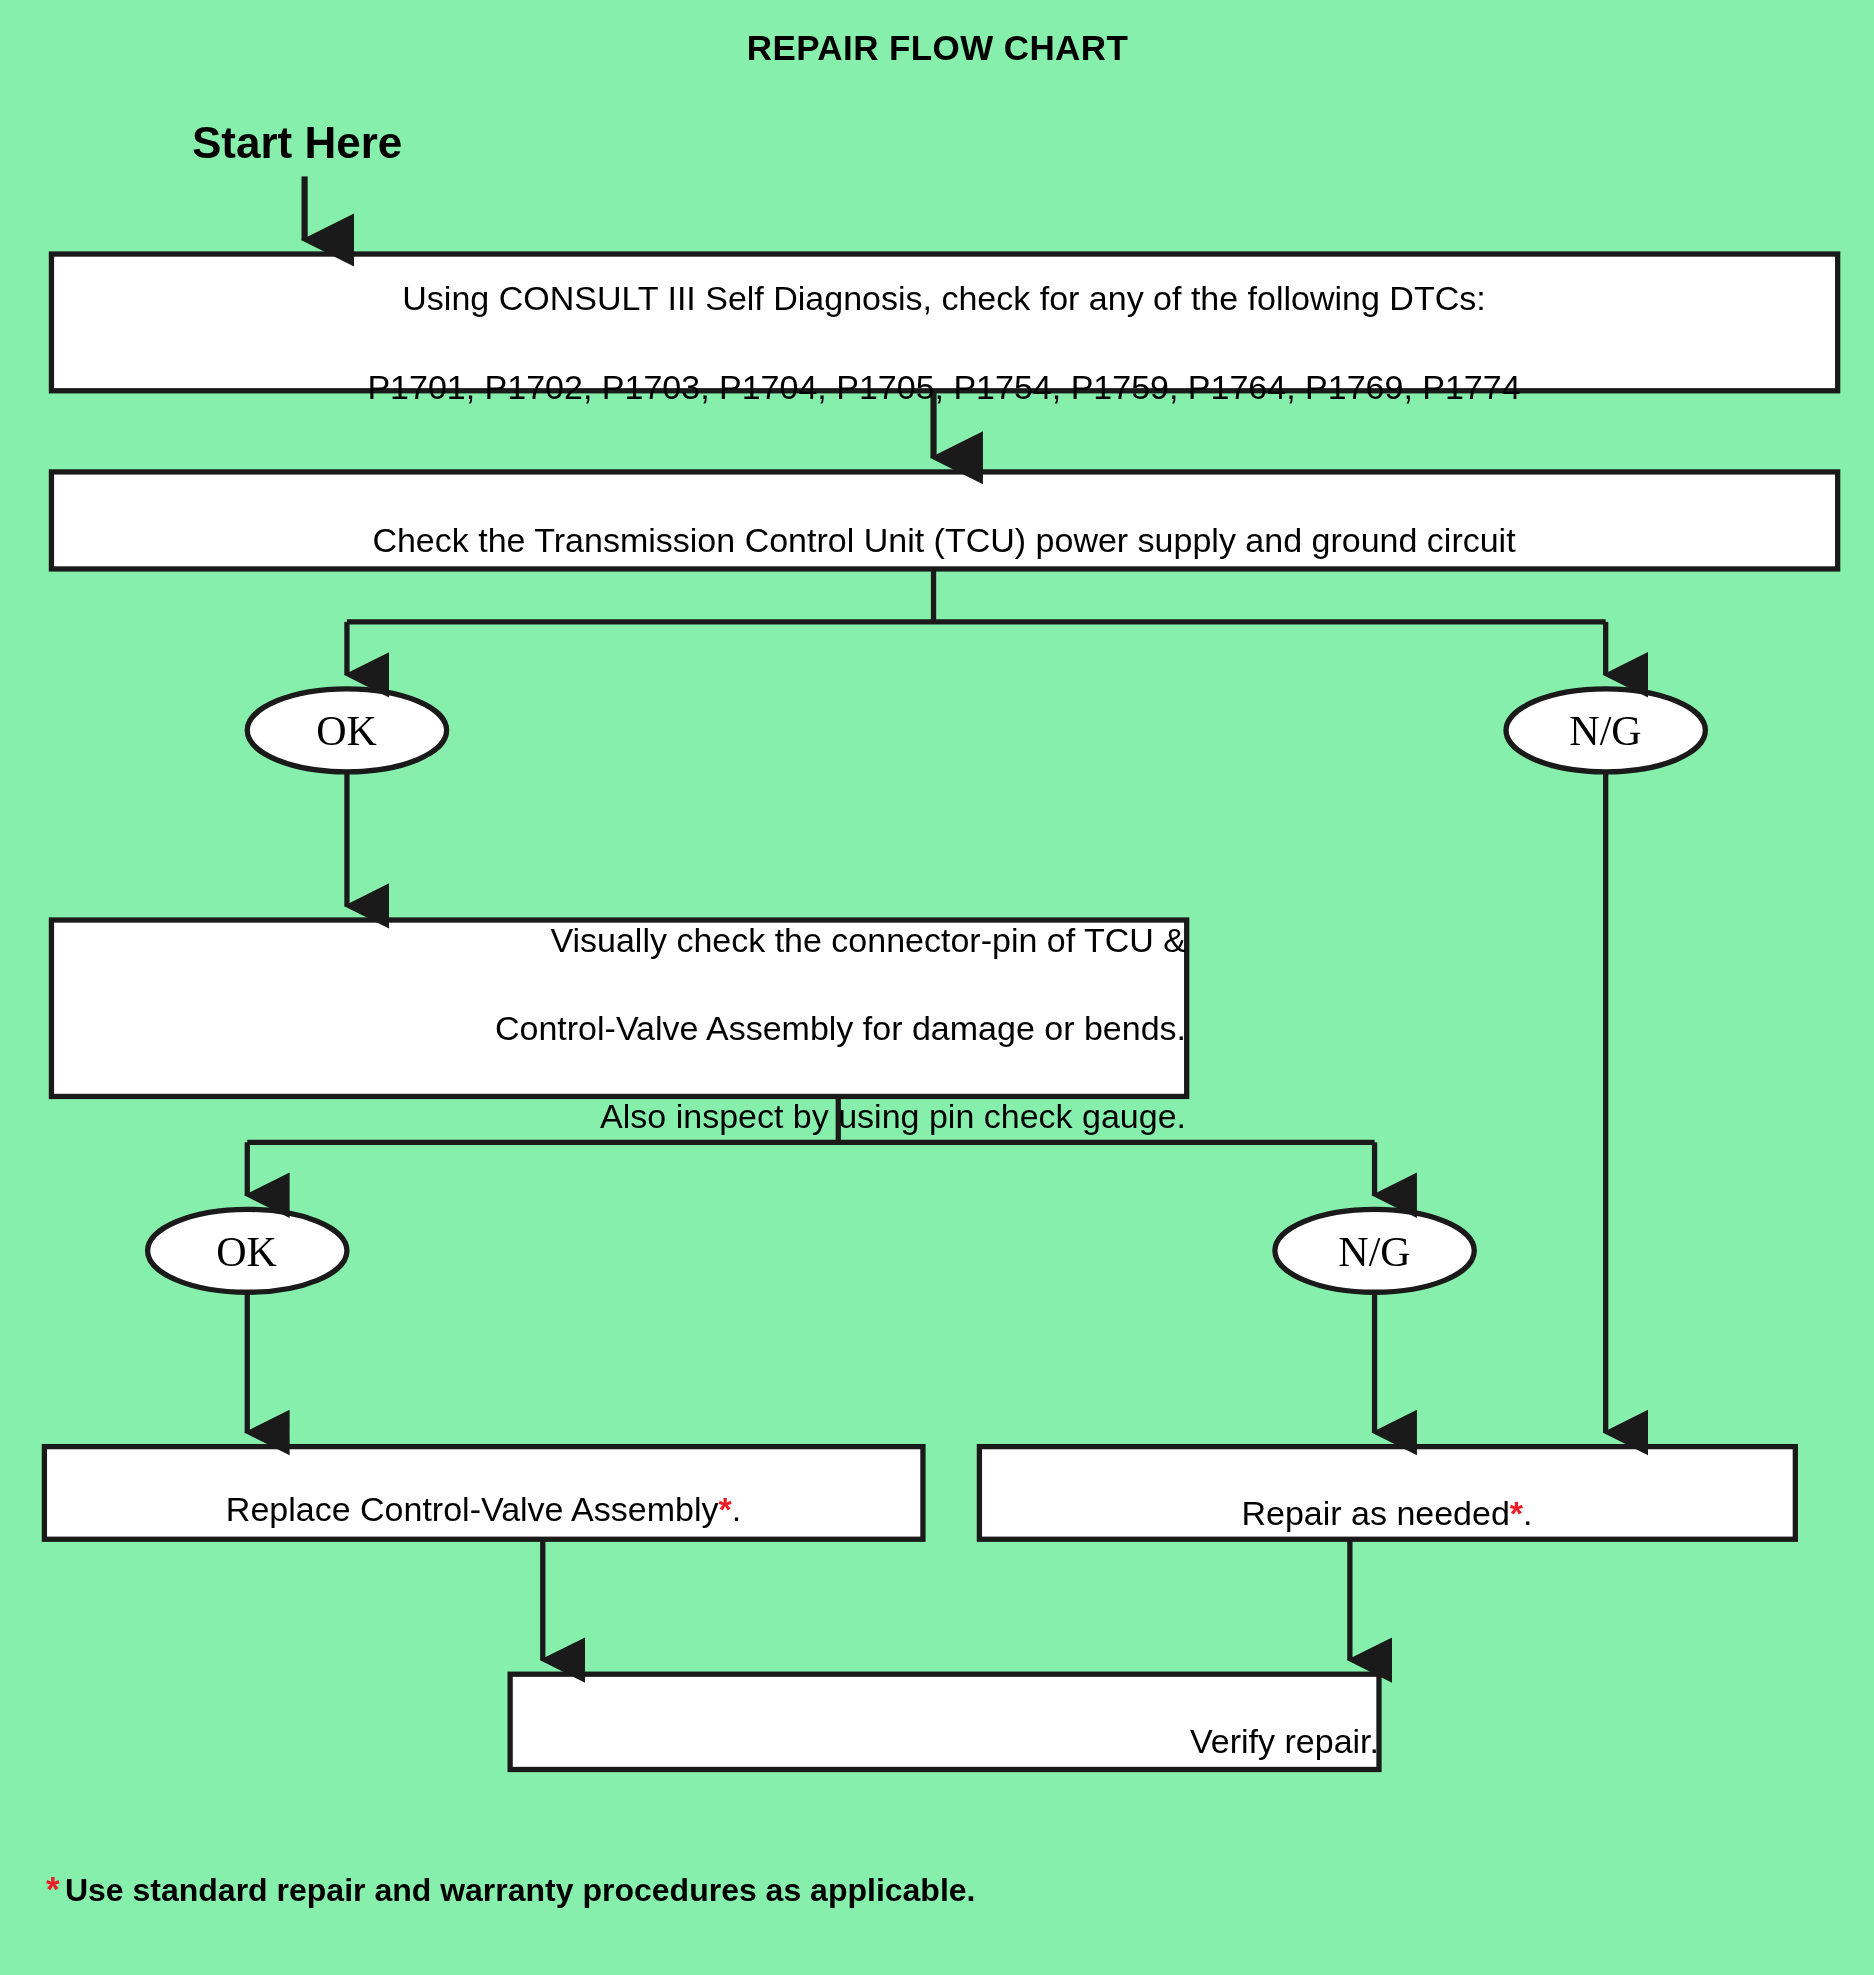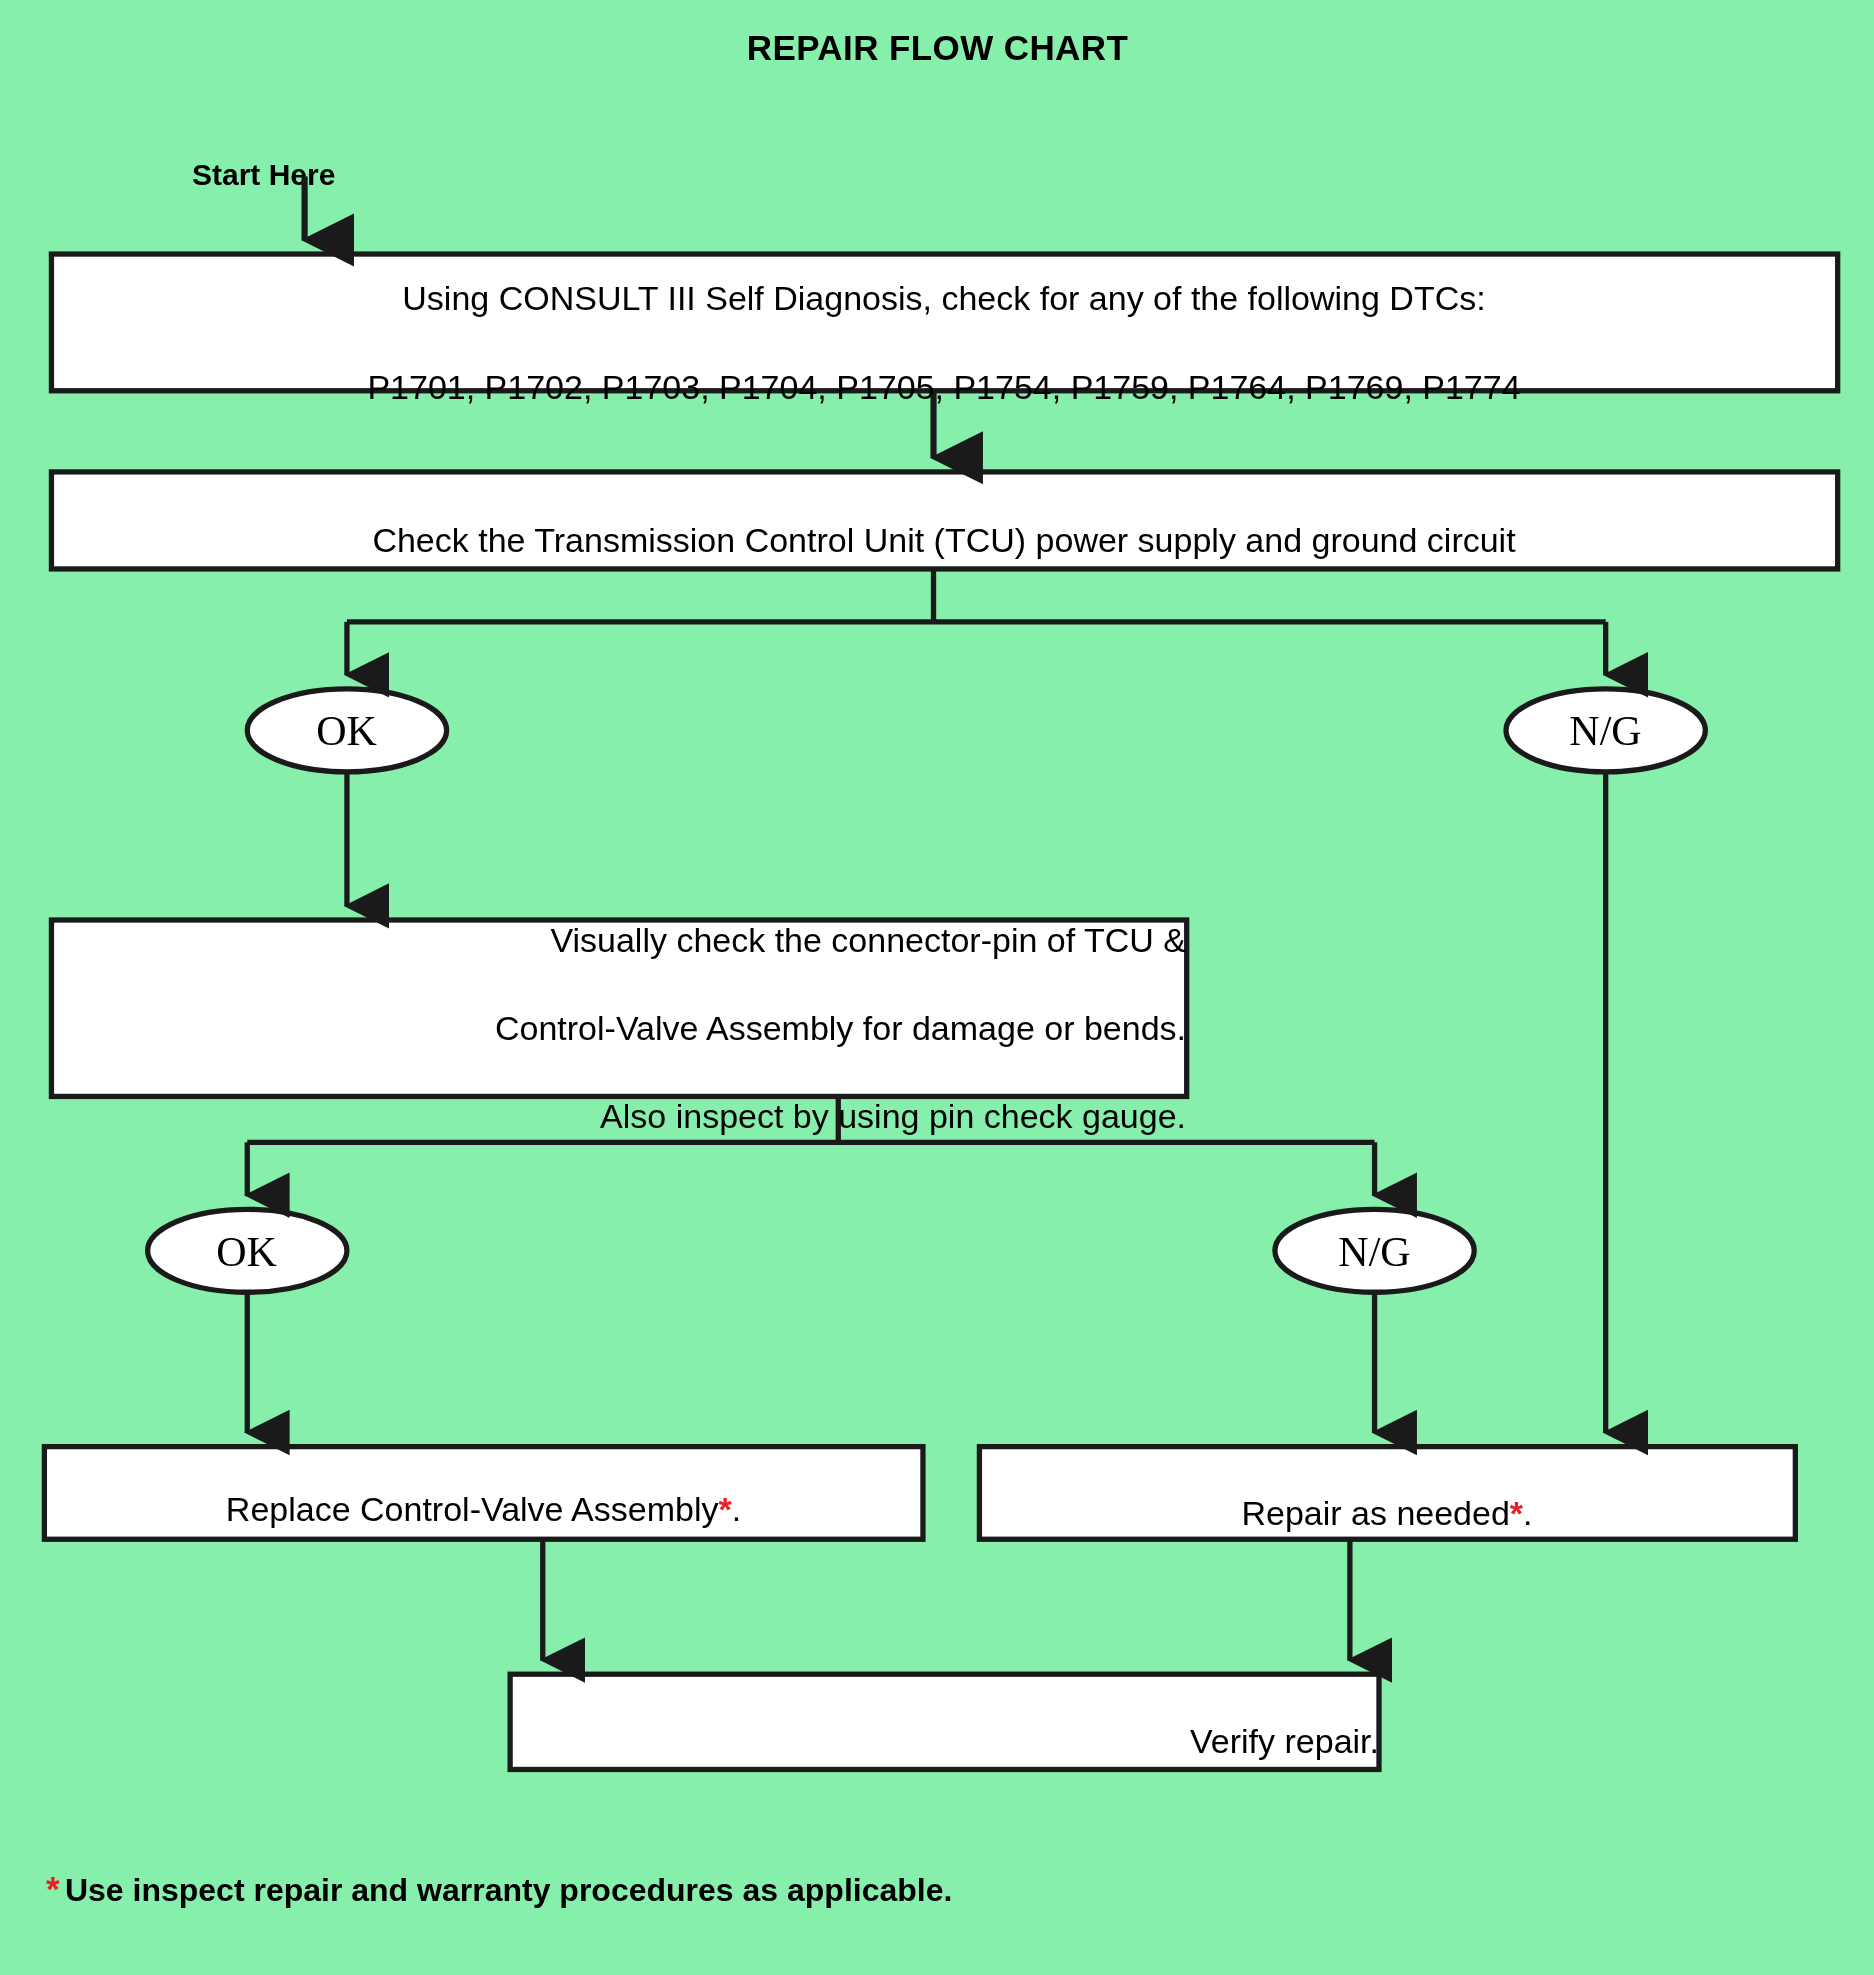--- a/index.html
+++ b/index.html
@@ -41,23 +41,22 @@
     width: 1875px;
     text-align: center;
     font-size: 35px;
     font-weight: bold;
     letter-spacing: 0.4px;
   }
   .start-label {
     position: absolute;
     left: 192px;
     top: 118px;
-    font-size: 30px;
+    font-size: 44px;
     font-weight: bold;
-    margin-top: 40px;
   }
   .box-line {
     font-size: 34px;
     line-height: 1.42;
     white-space: nowrap;
     margin-top: 40px;
   }
   .ellipse-label {
     font-size: 42px;
     line-height: 1;
@@ -177,17 +176,17 @@
     <div class="box-line">
       <span>Repair as needed</span><span class="asterisk">*</span><span>.</span>
     </div>
   </div>
 
   <div class="node-text" style="left:510px; top:1674px; width:869px; height:95px;align-items:flex-end;">
     <div class="box-line">Verify repair.</div>
   </div>
 
   <div class="footnote">
-    <span class="asterisk">*</span><span>Use inspect repair and warranty procedures as applicable.</span>
+    <span class="asterisk">*</span><span>Use standard repair and warranty procedures as applicable.</span>
   </div>
 
 </div>
 
 
 </body></html>

